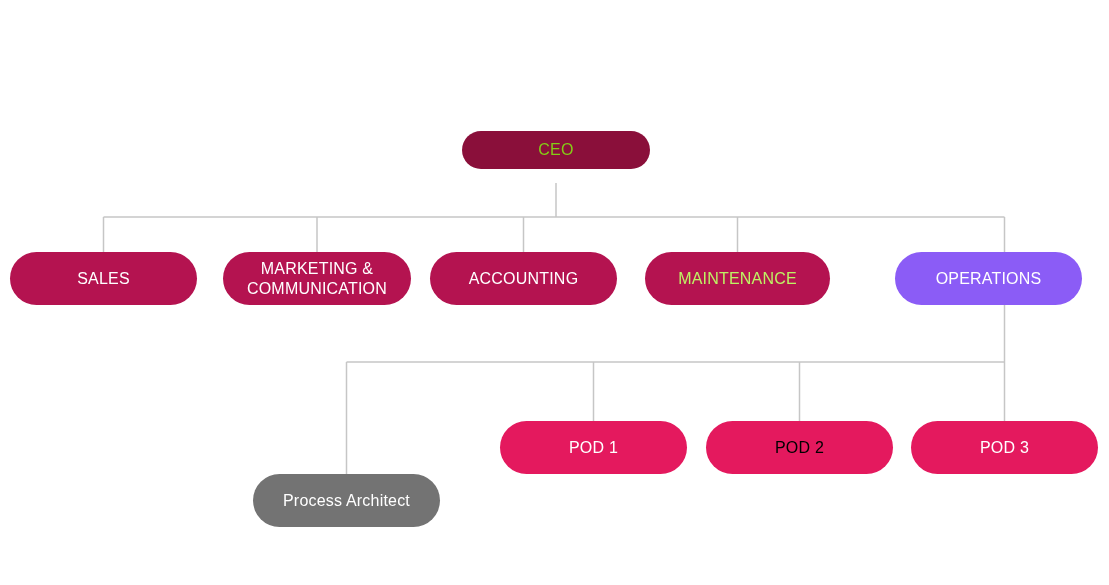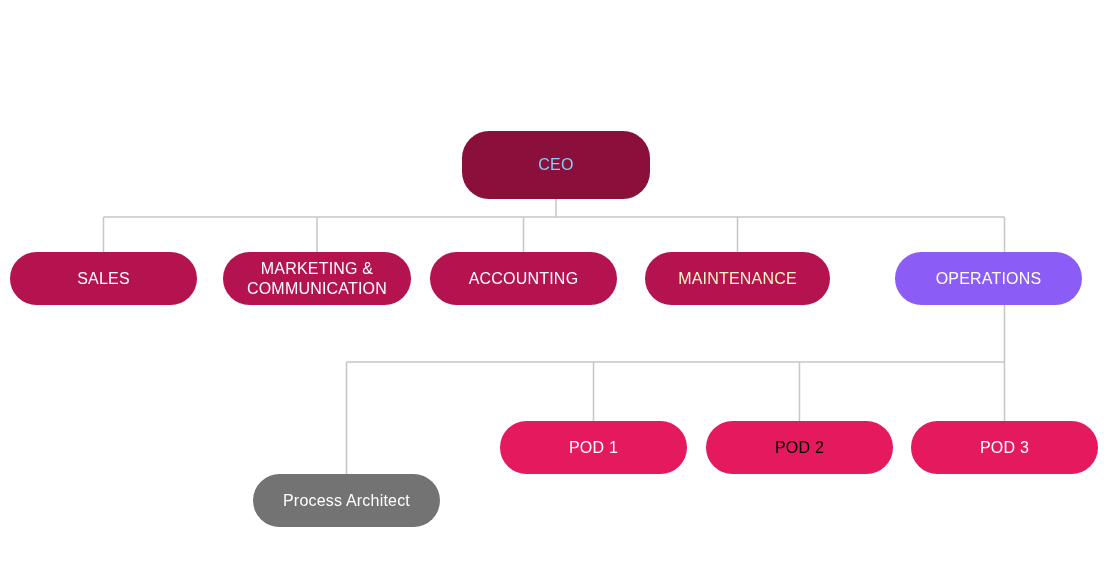--- a/index.html
+++ b/index.html
@@ -33,33 +33,33 @@
       <line x1="737.5" y1="217" x2="737.5" y2="252" stroke="#c6c6c6" stroke-width="1.5"></line>
       <line x1="1004.5" y1="217" x2="1004.5" y2="252" stroke="#c6c6c6" stroke-width="1.5"></line>
       <line x1="1004.5" y1="305" x2="1004.5" y2="362" stroke="#c6c6c6" stroke-width="1.5"></line>
       <line x1="346.5" y1="362" x2="1004.5" y2="362" stroke="#c6c6c6" stroke-width="1.5"></line>
       <line x1="346.5" y1="362" x2="346.5" y2="474" stroke="#c6c6c6" stroke-width="1.5"></line>
       <line x1="593.5" y1="362" x2="593.5" y2="421" stroke="#c6c6c6" stroke-width="1.5"></line>
       <line x1="799.5" y1="362" x2="799.5" y2="421" stroke="#c6c6c6" stroke-width="1.5"></line>
       <line x1="1004.5" y1="362" x2="1004.5" y2="421" stroke="#c6c6c6" stroke-width="1.5"></line>
     </svg>
   <div id="nodes">
-      <div class="node" style="left: 462px; top: 131px; width: 188px; height: 68px; background: rgb(138, 15, 58); color: #7dd3fc;">
+      <div class="node" style="left: 462px; top: 131px; width: 188px; height: 38px; background: rgb(138, 15, 58); color: #84cc16;">
         <span>CEO</span>
       </div>
       <div class="node" style="left: 10px; top: 252px; width: 187px; height: 53px; background: rgb(180, 19, 80); color: rgb(255, 255, 255);">
         <span>SALES</span>
       </div>
       <div class="node" style="left: 223px; top: 252px; width: 188px; height: 53px; background: rgb(180, 19, 80); color: #ffffff;">
         <span>MARKETING &amp; COMMUNICATION</span>
       </div>
       <div class="node" style="left: 430px; top: 252px; width: 187px; height: 53px; background: rgb(180, 19, 80); color: rgb(255, 255, 255); justify-content: center;">
         <span>ACCOUNTING</span>
       </div>
-      <div class="node" style="left: 645px; top: 252px; width: 185px; height: 53px; background: rgb(180, 19, 80); color: #fef9c3;">
+      <div class="node" style="left: 645px; top: 252px; width: 185px; height: 53px; background: rgb(180, 19, 80); color: #bef264;">
         <span>MAINTENANCE</span>
       </div>
       <div class="node" style="left: 895px; top: 252px; width: 187px; height: 53px; background: #8b5cf6; color: rgb(255, 255, 255);">
         <span>OPERATIONS</span>
       </div>
       <div class="node" style="left: 500px; top: 421px; width: 187px; height: 53px; background: rgb(228, 25, 94); color: rgb(255, 255, 255); justify-content: center;">
         <span>POD 1</span>
       </div>
       <div class="node" style="left: 706px; top: 421px; width: 187px; height: 53px; background: rgb(228, 25, 94); color: #000000;">
         <span>POD 2</span>

